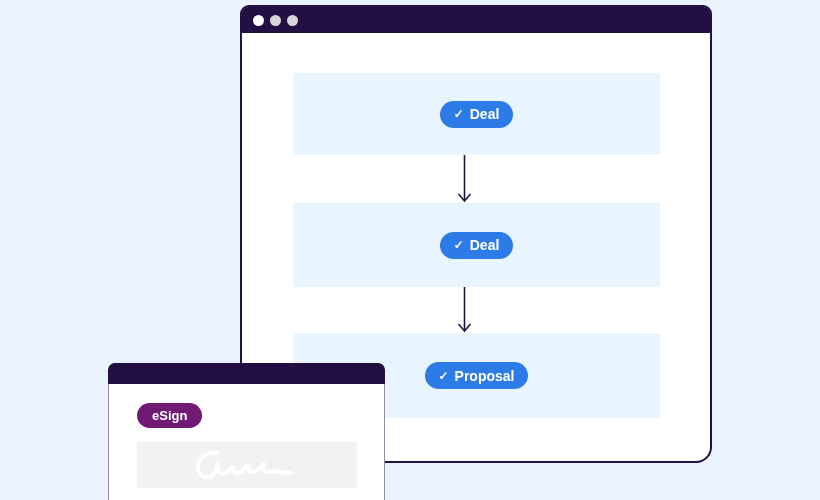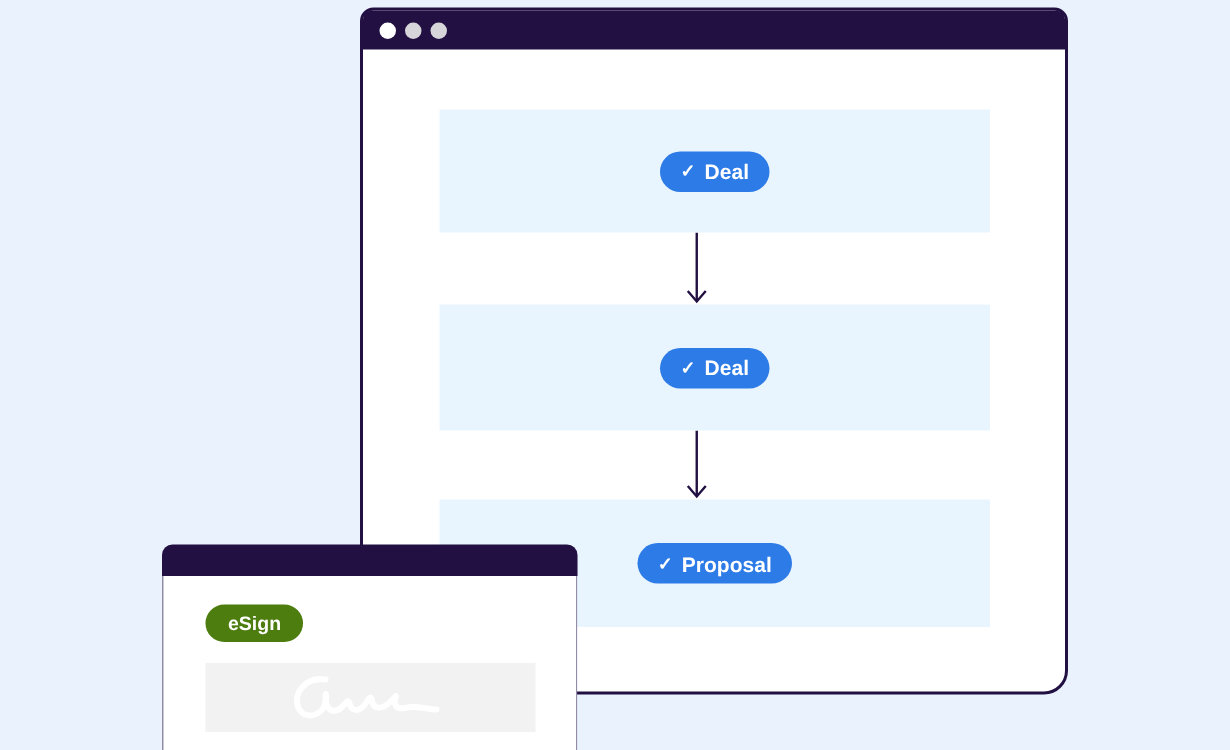--- a/index.html
+++ b/index.html
@@ -62,21 +62,21 @@
     border-radius: 9px 9px 0 0;
   }
   .esign-header {
     height: 21px; background: #221043;
     border-radius: 7px 7px 0 0;
     margin: -1px -1px 0 -1px;
   }
   .esign-badge {
     display: inline-flex; align-items: center; justify-content: center;
     margin: 19px 0 0 28px;
-    background: #4d7c0f; color: #ffffff;
+    background: #701a75; color: #ffffff;
     border: none; border-radius: 999px;
     padding: 5px 15px; height: 25px;
     font-family: "Liberation Sans", sans-serif;
     font-size: 13px; font-weight: bold; cursor: pointer;
   }
   .signature-box {
     margin: 14px 0 0 28px;
     width: 220px; height: 46px;
     background: #f2f2f2;
     display: flex; align-items: center; justify-content: center;

